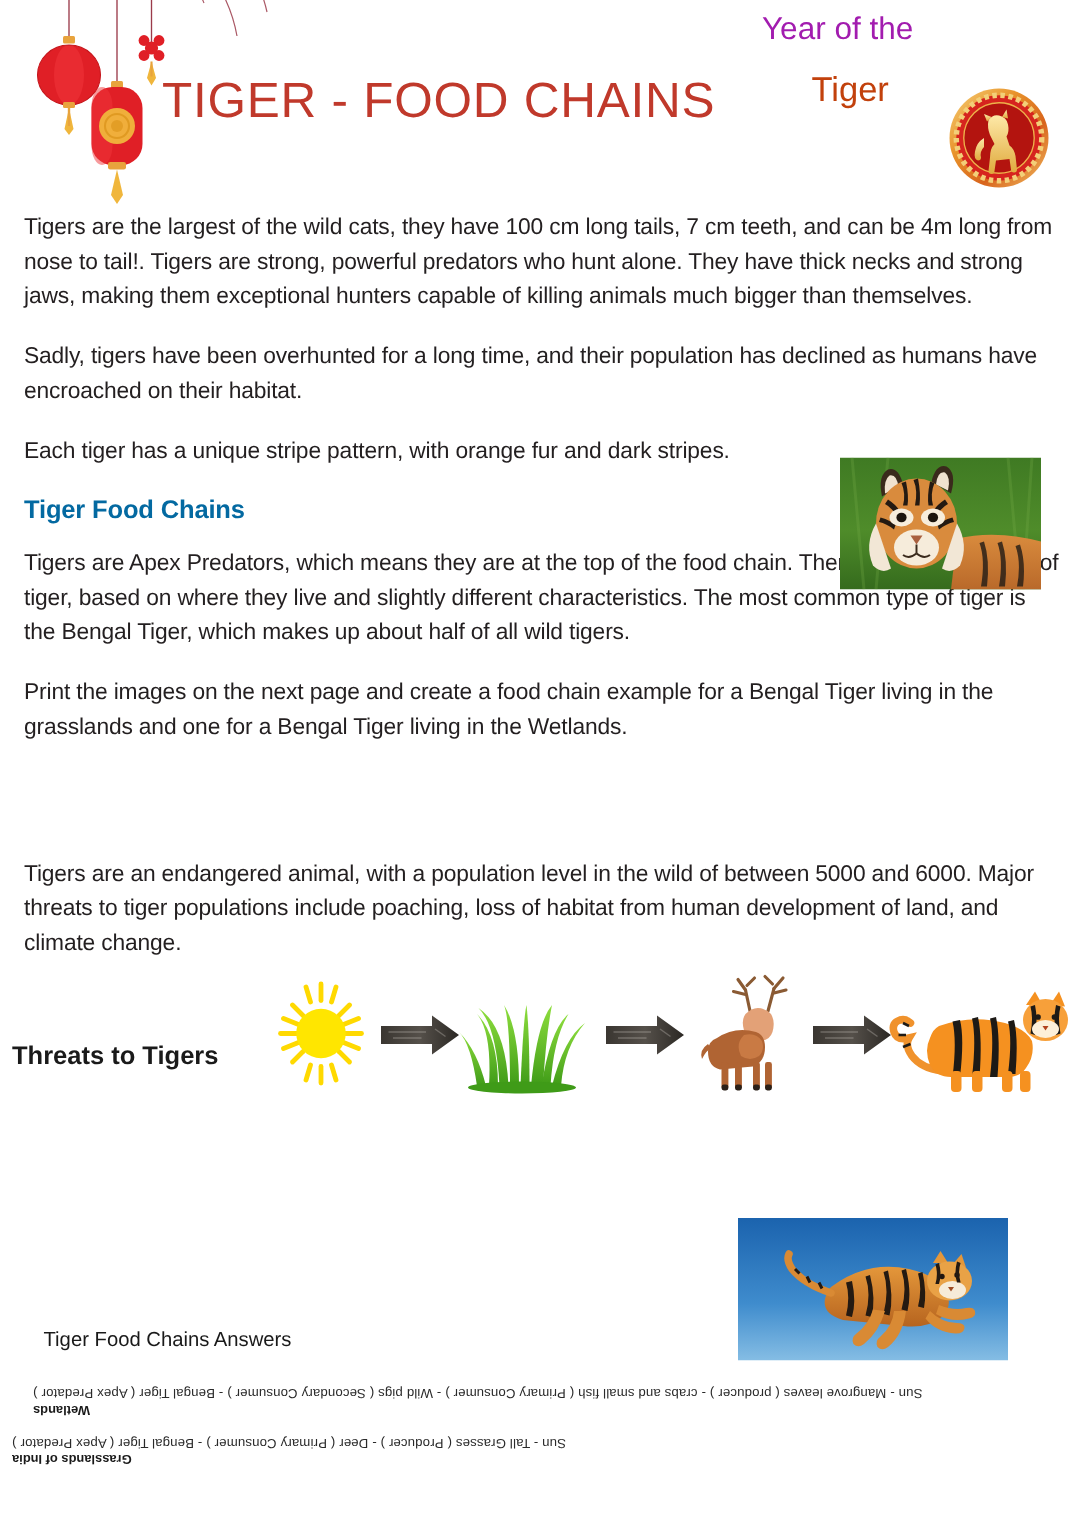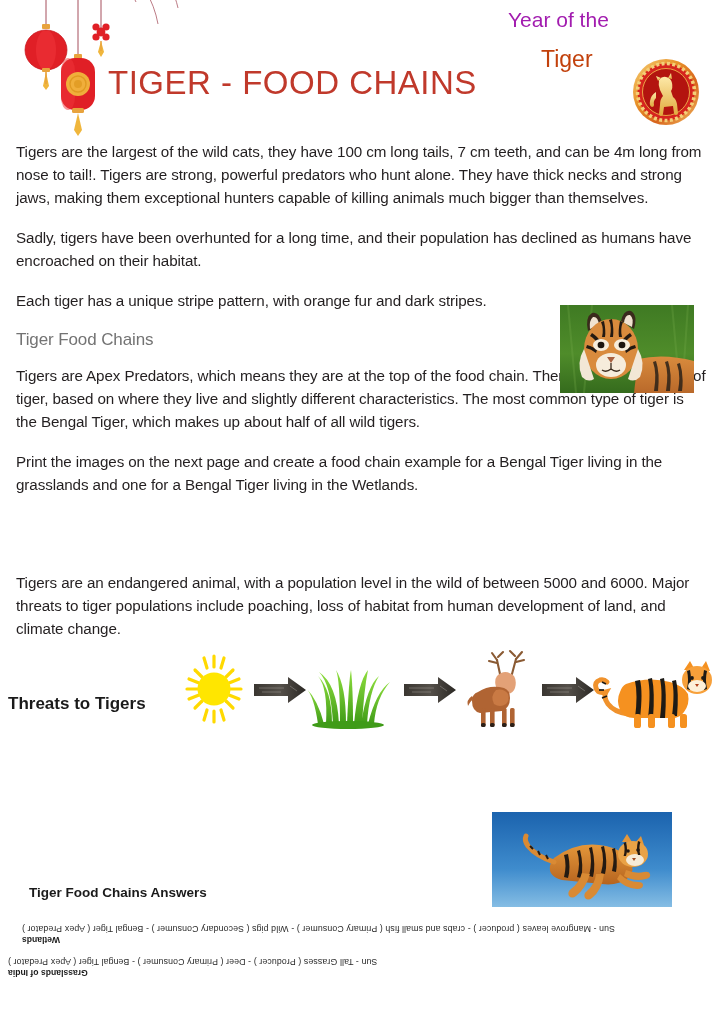--- a/index.html
+++ b/index.html
@@ -28,21 +28,21 @@
     position: absolute;
     left: 8px;
     top: -6px;
     width: 190px;
     height: 150px;
     pointer-events: none;
   }
   .page-title {
     position: absolute;
     left: 108px;
-    top: 64px;
+    top: 48px;
     font-size: 33px;
     font-weight: 400;
     letter-spacing: 0.5px;
     color: #c0392b;
     white-space: nowrap;
     font-family: "Liberation Sans", sans-serif;
   }
   .year-of-line1 {
     position: absolute;
     left: 508px;
@@ -74,23 +74,23 @@
   }
   p.body-para, .body-para {
     font-size: 15.2px;
     line-height: 1.52;
     margin: 0 0 17px 0;
     color: #231f20;
     letter-spacing: -0.1px;
   }
   h2.section-heading {
     font-size: 17px;
-    font-weight: normal;
+    font-weight: bold;
     margin: 4px 0 14px 0;
-    color: #737373;
+    color: #0369a1;
     letter-spacing: -0.1px;
   }
 
   
   .photo {
     position: absolute;
     border: 0;
     overflow: hidden;
   }
   .photo-portrait {
@@ -124,21 +124,21 @@
     color: #1a1a1a;
     margin: 0;
   }
 
   
   .answers-heading {
     position: absolute;
     left: 29px;
     top: 885px;
     font-size: 13.5px;
-    font-weight: bold;
+    font-weight: normal;
     color: #1a1a1a;
     margin: 0;
   }
   .answers-block {
     position: absolute;
     left: 0;
     top: 912px;
     width: 724px;
     transform: rotate(180deg);
     transform-origin: center center;

